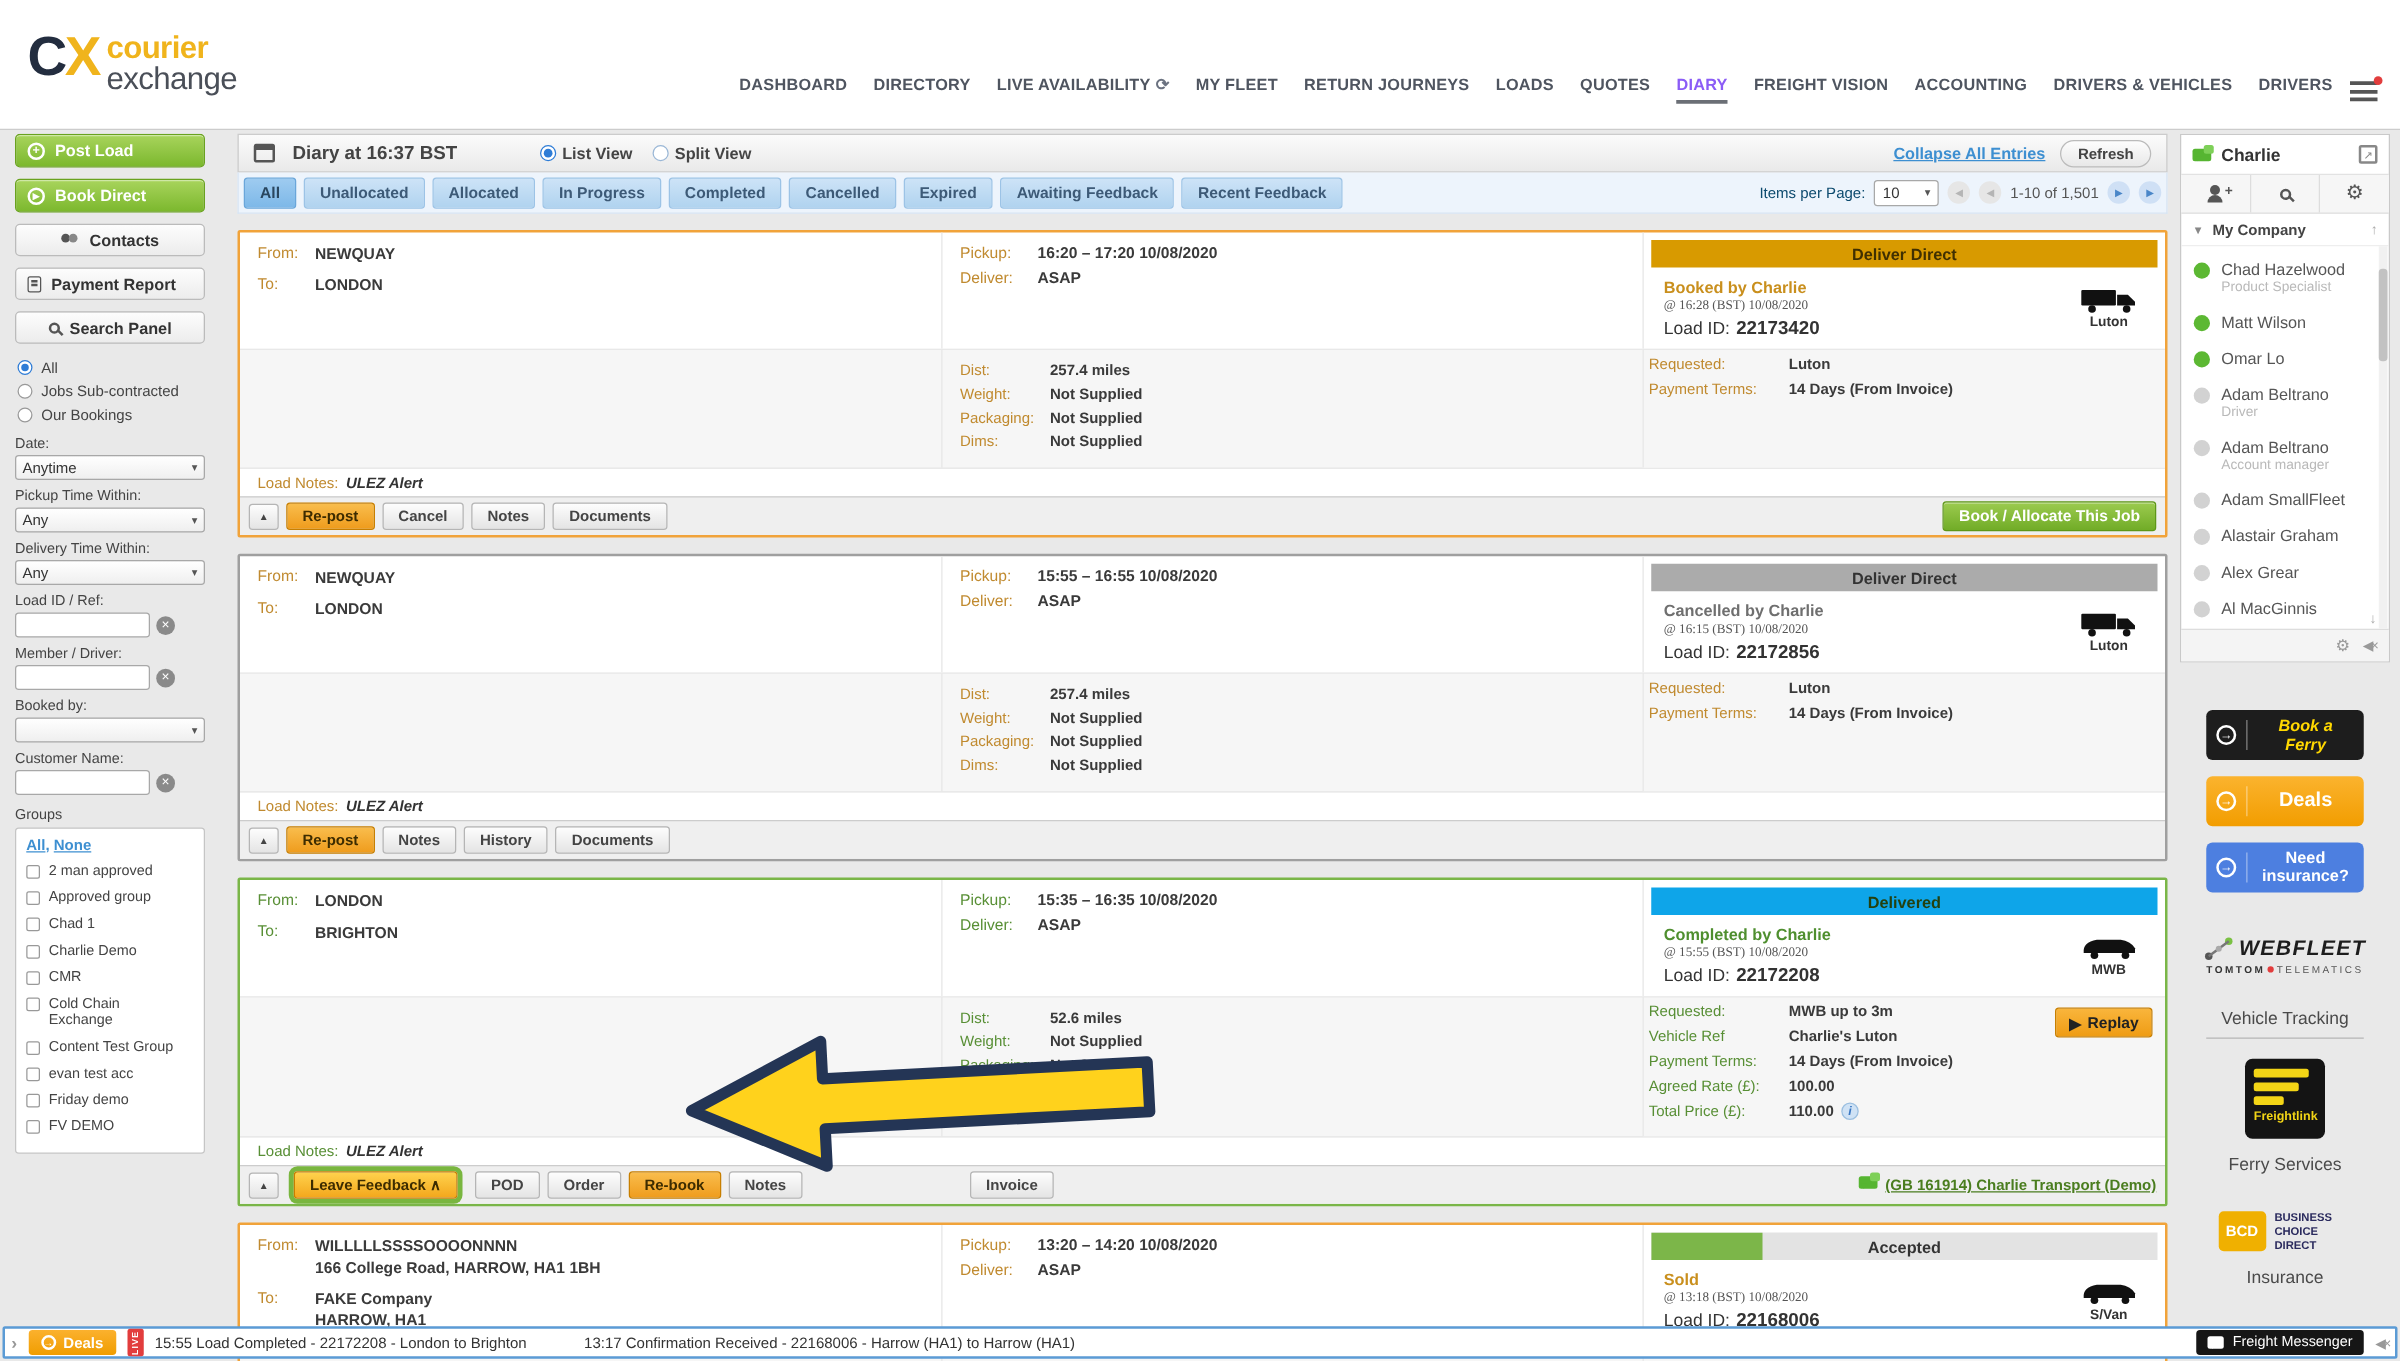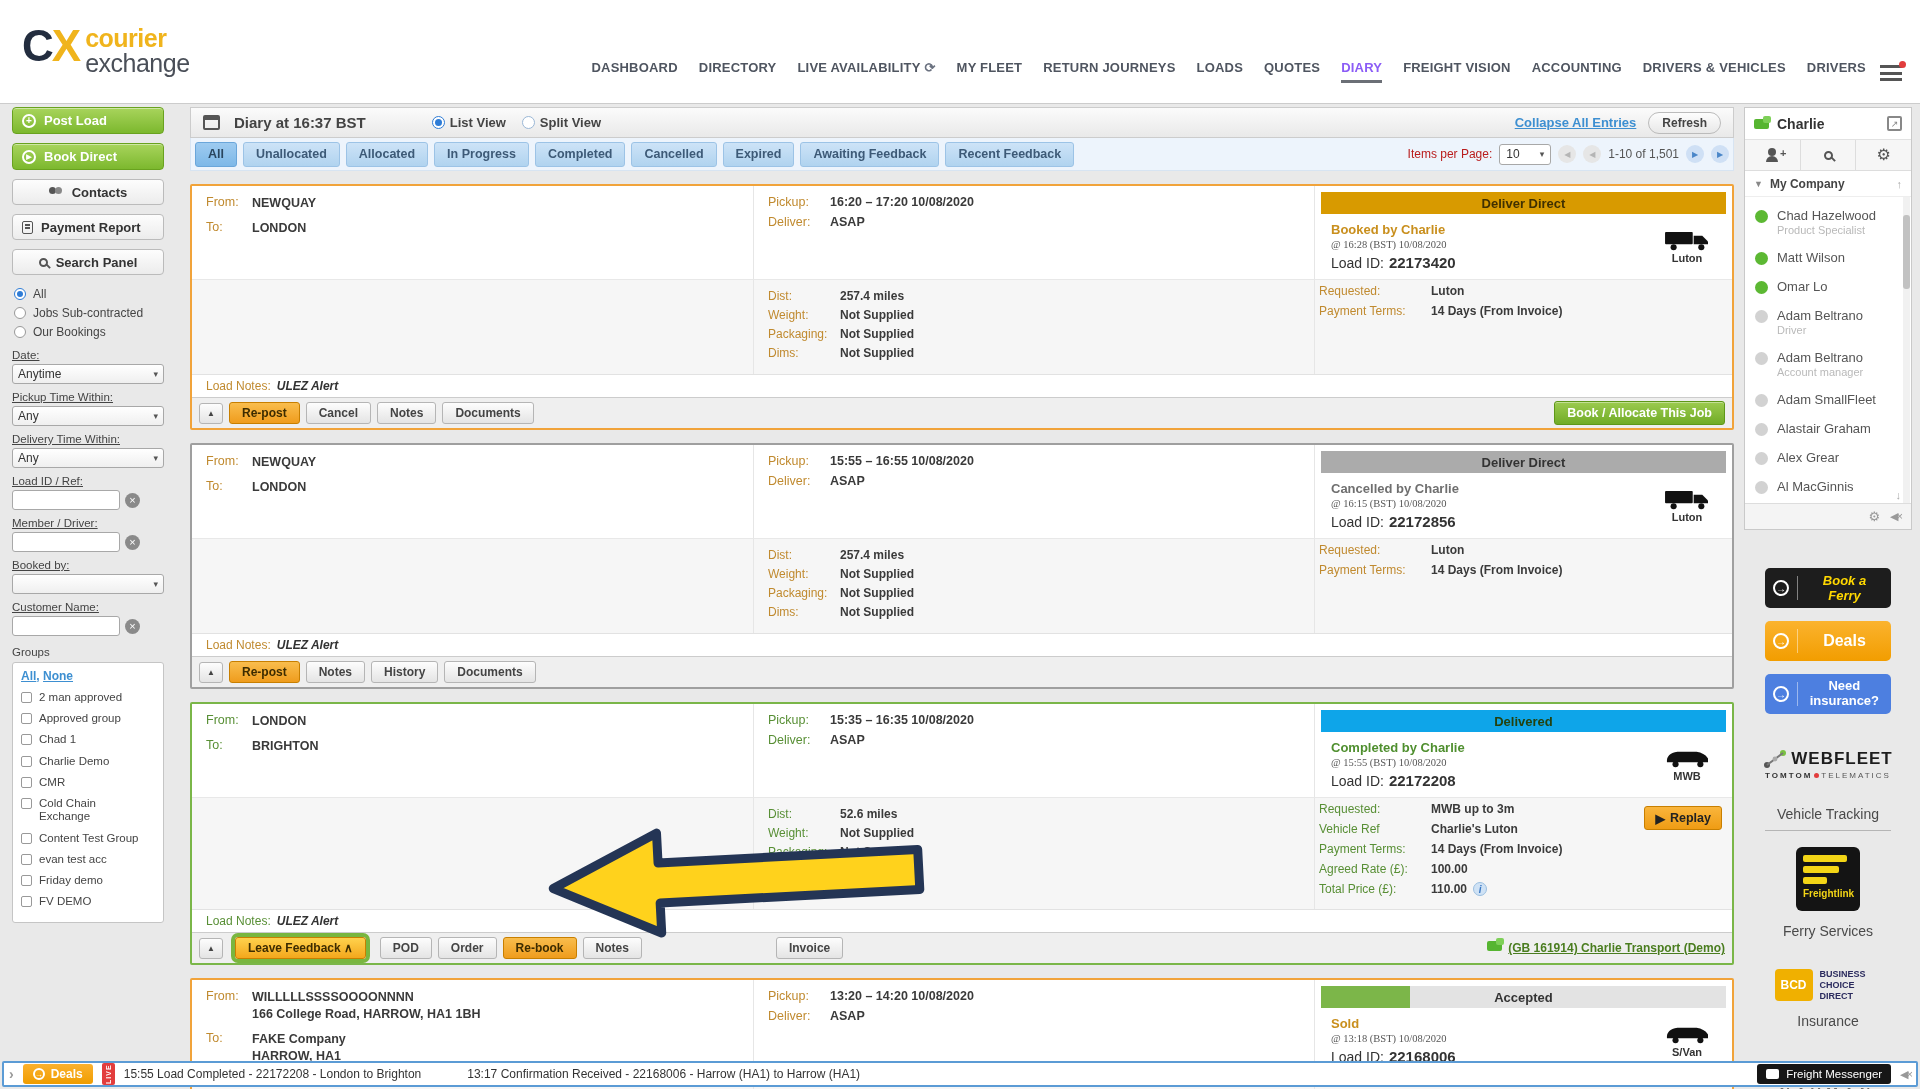--- a/index.html
+++ b/index.html
@@ -38,21 +38,21 @@
   .ico-doc::before{content:"";position:absolute;left:1.5px;top:2.5px;width:5px;height:1.5px;background:#555;box-shadow:0 3px 0 #555;}
   .ico-mag{width:9px;height:9px;border:2px solid #555;border-radius:50%;position:relative;flex:none;}
   .ico-mag::after{content:"";position:absolute;width:2px;height:6px;background:#555;transform:rotate(-45deg);right:-3px;bottom:-4px;}
   .radio-group{margin:12px 0 10px 2px;}
   .radio-row{display:flex;align-items:center;gap:7px;margin-bottom:5px;cursor:pointer;}
   .radio{width:12px;height:12px;border:1px solid #999;border-radius:50%;background:#fff;flex:none;}
   .radio.checked{border-color:#2e7cd6;}
   .radio.checked::after{content:"";display:block;width:6px;height:6px;margin:2px;border-radius:50%;background:#2e7cd6;}
   .rlabel{font-size:12px;color:#444;}
   .field{margin-bottom:7px;}
-  .flabel{font-size:11.5px;color:#444;margin-bottom:3px;text-decoration:underline;}
+  .flabel{font-size:11.5px;color:#444;margin-bottom:3px;}
   .frow{display:flex;align-items:center;}
   .fselect{height:20px;background:linear-gradient(#fff,#efefef);border:1px solid #a8a8a8;border-radius:3px;flex:1;display:flex;align-items:center;justify-content:space-between;padding:0 5px;font-size:12px;color:#333;cursor:pointer;}
   .caret{font-size:9px;color:#555;}
   .ftext{height:20px;background:#fff;border:1px solid #a8a8a8;border-radius:3px;flex:1;max-width:108px;}
   .fclear{width:15px;height:15px;border-radius:50%;background:#8a8a8a;color:#fff;font-size:11px;line-height:14px;text-align:center;margin-left:5px;flex:none;cursor:pointer;}
   .groups-label{font-size:11.5px;color:#444;margin:10px 0 4px;}
   .groups-box{border:1px solid #c5c5c5;background:#fff;border-radius:3px;padding:6px 8px;}
   .glinks{font-size:12px;font-weight:bold;margin-bottom:2px;}
   .glinks a{color:#3d8fd1;text-decoration:underline;cursor:pointer;}
   .glinks span{color:#3d8fd1;}
@@ -71,21 +71,21 @@
   .vradio.checked{border-color:#2e7cd6;}
   .vradio.checked::after{content:"";display:block;width:7px;height:7px;margin:2px;border-radius:50%;background:#2e7cd6;}
   .vlabel{font-size:13px;font-weight:bold;color:#444;}
   .bar-right{margin-left:auto;display:flex;align-items:center;gap:12px;}
   .collapse-link{color:#3d8fd1;font-weight:bold;font-size:13px;text-decoration:underline;cursor:pointer;}
   .refresh-btn{height:22px;border-radius:11px;background:linear-gradient(#fdfdfd,#e8e8e8);border:1px solid #bbb;font-size:12px;font-weight:bold;color:#444;padding:0 13px;}
   .tabs-row{height:33px;background:#edf4fc;border:1px solid #d7e4f2;border-top:none;display:flex;align-items:center;padding:0 4px;gap:3px;}
   .tab{height:25px;padding:0 12px;background:linear-gradient(#cde3f7,#b0d3ef);border:1px solid #9cc3e6;border-radius:3px;font-size:12.5px;font-weight:bold;color:#3d5a77;}
   .tab.active{background:linear-gradient(#9ecbf0,#7db8e8);border-color:#6aa6da;color:#29465f;}
   .pager{margin-left:auto;display:flex;align-items:center;gap:7px;}
-  .pp-label{font-size:12px;color:#b91c1c;}
+  .pp-label{font-size:12px;color:#0c4a6e;}
   .pp-select{width:52px;height:21px;background:#fff;border:1px solid #a8a8a8;border-radius:3px;display:flex;align-items:center;justify-content:space-between;padding:0 6px;font-size:12px;color:#333;cursor:pointer;}
   .pg{width:18px;height:18px;border-radius:50%;background:#e6e6e6;color:#b5b5b5;font-size:8px;display:flex;align-items:center;justify-content:center;border:none;}
   .pg.on{background:#cfe0f5;color:#4a86c8;}
   .pg-range{font-size:12px;color:#555;}
 
   
   .card{margin-top:13px;background:#fff;border:2px solid #f1a33a;border-radius:2px;display:grid;grid-template-columns:1fr 1fr 418px;}
   .card.acc-grey{border-color:#9f9f9f;}
   .card.acc-green{border-color:#7ab648;}
   .cell{padding:9px 14px;min-height:78px;}
@@ -177,21 +177,21 @@
   .ad-circ{width:16px;height:16px;border:2px solid #fff;border-radius:50%;color:#fff;font-size:10px;display:flex;align-items:center;justify-content:center;flex:none;}
   .ad-sep{width:1px;height:24px;background:rgba(255,255,255,.45);}
   .ad-ferry{background:#1d1d1d;}
   .ad-ferry .ad-txt{color:#ffd800;font-weight:bold;font-style:italic;font-size:13px;}
   .ad-deals{background:linear-gradient(#fbb32e,#f29d00);}
   .ad-deals .ad-txt{color:#fff;font-weight:bold;font-size:16px;margin:0 auto;}
   .ad-ins{background:#4d7fe0;}
   .ad-ins .ad-txt{color:#fff;font-weight:bold;font-size:13px;line-height:1.15;}
   .webfleet{margin-top:22px;text-align:center;}
   .wf-row{display:flex;align-items:center;gap:4px;justify-content:center;}
-  .wf-name{font-size:17px;font-weight:bold;color:#1d1d1d;letter-spacing:1px;}
+  .wf-name{font-size:17px;font-weight:bold;font-style:italic;color:#1d1d1d;letter-spacing:1px;}
   .wf-sub{font-size:8px;color:#555;letter-spacing:2px;margin-top:2px;}
   .wf-sub b{color:#333;}
   .wf-dot{display:inline-block;width:5px;height:5px;border-radius:50%;background:#e23d3d;margin:0 2px;}
   .ad-cap{font-size:14px;color:#4a4a4a;margin-top:26px;text-align:center;}
   .ad-hr{width:126px;height:1px;background:#b5b5b5;margin:8px auto 16px;}
   .fl-box{width:64px;height:64px;background:#141414;border-radius:6px;margin:0 auto;padding:8px 7px 4px;}
   .fl-bar{height:7px;background:#f3d516;border-radius:2px;margin-bottom:4px;}
   .fl-b1{width:44px;}.fl-b2{width:36px;}.fl-b3{width:24px;}
   .fl-name{color:#f3d516;font-size:10px;font-weight:bold;margin-top:2px;}
   .bcd{display:flex;align-items:center;gap:7px;justify-content:center;margin-top:30px;}

